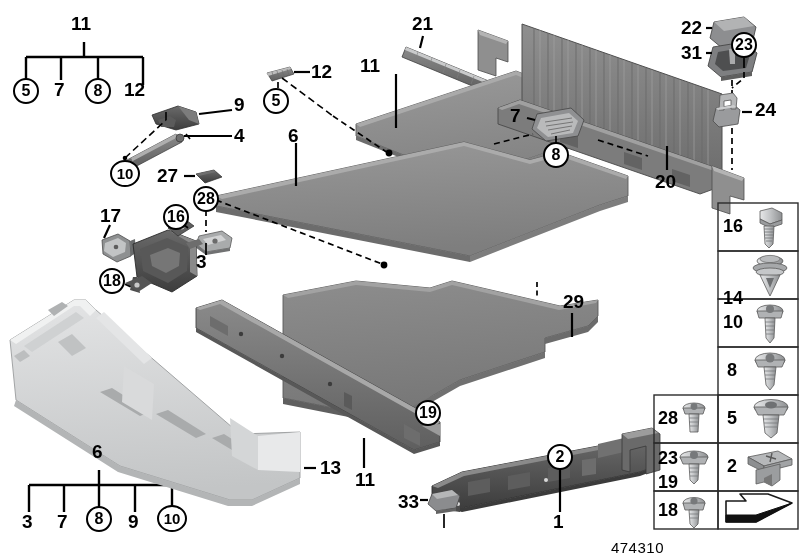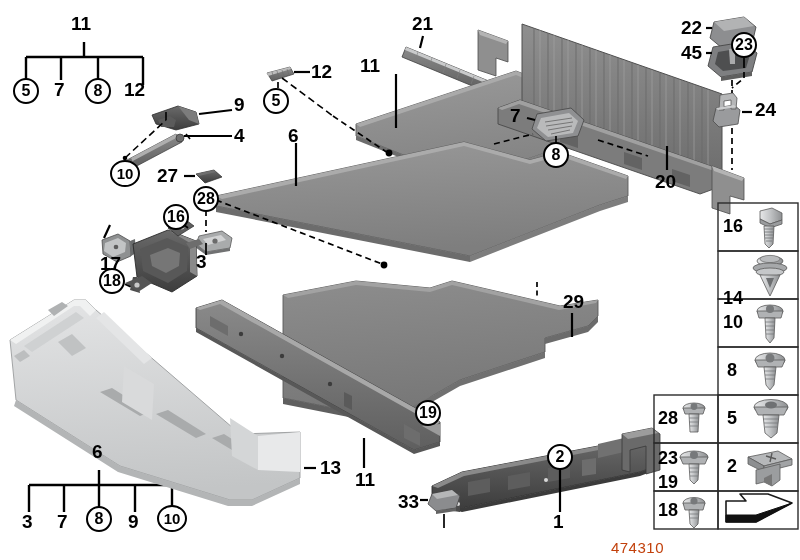--- a/index.html
+++ b/index.html
@@ -43,21 +43,21 @@
     left:5px;
     font-family:"Liberation Sans", sans-serif;
     font-weight:bold;
     font-size:18px;
   }
   .partno{
     position:absolute;
     right:12px;bottom:4px;
     font-family:"Liberation Sans", sans-serif;
     font-size:15px;
-    color:#c2410c;
+    color:#000000;
     letter-spacing:0.5px;
   }
 </style>
 </head>
 <body>
 
 <div id="stage">
 
   <svg width="800" height="560" viewBox="0 0 800 560">
     <defs>
@@ -533,36 +533,36 @@
   <div class="circ" style="left:86px;top:506px;">8</div>
   <div class="lbl" style="left:128px;top:512px;">9</div>
   <div class="circ wide" style="left:157px;top:505px;">10</div>
 
   <div class="lbl" style="left:234px;top:95px;">9</div>
   <div class="lbl" style="left:234px;top:126px;">4</div>
   <div class="circ wide" style="left:110px;top:160px;">10</div>
   <div class="lbl" style="left:157px;top:166px;">27</div>
   <div class="circ" style="left:193px;top:186px;">28</div>
   <div class="circ" style="left:163px;top:204px;">16</div>
-  <div class="lbl" style="left:100px;top:206px;margin-top:48px;">17</div>
+  <div class="lbl" style="left:100px;top:206px;">17</div>
   <div class="circ" style="left:99px;top:268px;">18</div>
   <div class="lbl" style="left:196px;top:252px;">3</div>
 
   <div class="lbl" style="left:311px;top:62px;">12</div>
   <div class="circ" style="left:263px;top:88px;">5</div>
   <div class="lbl" style="left:360px;top:56px;">11</div>
   <div class="lbl" style="left:288px;top:126px;">6</div>
   <div class="lbl" style="left:412px;top:14px;">21</div>
 
   <div class="lbl" style="left:510px;top:106px;">7</div>
   <div class="circ" style="left:543px;top:142px;">8</div>
   <div class="lbl" style="left:655px;top:172px;text-align:right;">20</div>
 
   <div class="lbl" style="left:681px;top:18px;">22</div>
-  <div class="lbl" style="left:681px;top:43px;">45</div>
+  <div class="lbl" style="left:681px;top:43px;">31</div>
   <div class="circ" style="left:731px;top:32px;">23</div>
   <div class="lbl" style="left:755px;top:100px;">24</div>
 
   <div class="lbl" style="left:563px;top:292px;">29</div>
   <div class="circ" style="left:415px;top:400px;">19</div>
   <div class="lbl" style="left:355px;top:470px;">11</div>
   <div class="lbl" style="left:320px;top:458px;">13</div>
   <div class="lbl" style="left:398px;top:492px;">33</div>
   <div class="circ" style="left:547px;top:444px;">2</div>
   <div class="lbl" style="left:553px;top:512px;">1</div>

